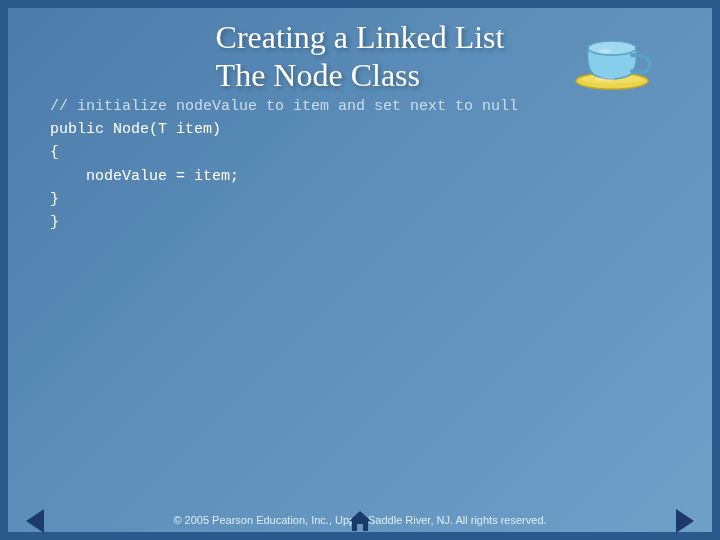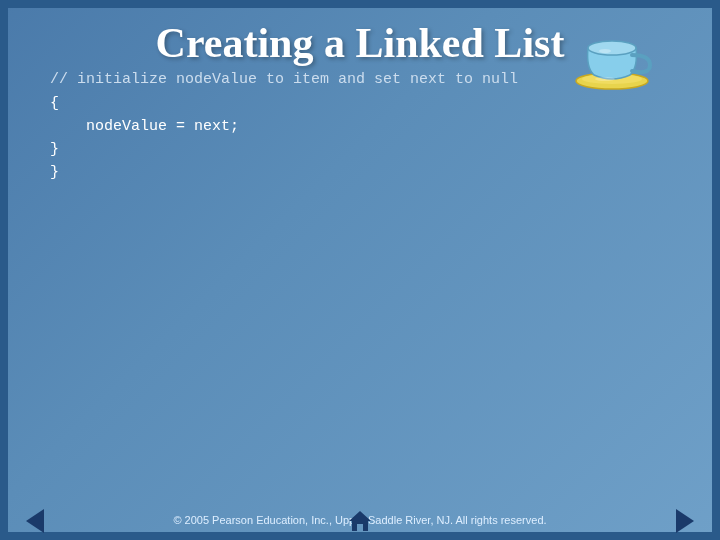--- a/index.html
+++ b/index.html
@@ -56,22 +56,22 @@
       margin-top: 18px;
       text-align: center;
       position: relative;
       width: 100%;
       display: flex;
       justify-content: center;
       align-items: flex-start;
     }
 
     .title-text {
-      font-size: 42px;
-      font-weight: bold;
+      font-size: 32px;
+      font-weight: normal;
       color: #ffffff;
       text-shadow: 2px 2px 4px rgba(0,0,0,0.3);
       line-height: 1.2;
       font-family: 'Georgia', serif;
       text-align: left;
     }
 
     
     .teacup-container {
       position: absolute;
@@ -171,20 +171,21 @@
 <div class="slide">
 
   <div class="border-top"></div>
   <div class="border-bottom"></div>
   <div class="border-left"></div>
   <div class="border-right"></div>
 
   <div class="title-area">
     <div class="title-text">
       <span>Creating a Linked List</span><br>
+      <span>The Node Class</span>
     </div>
 
     <div class="teacup-container">
       <svg class="teacup-svg" viewBox="0 0 90 80" xmlns="http://www.w3.org/2000/svg">
 
         <ellipse cx="42" cy="68" rx="36" ry="8" fill="#e8d44d" stroke="#c8a820" stroke-width="1.5"></ellipse>
         <ellipse cx="42" cy="66" rx="30" ry="5" fill="#f0dc60"></ellipse>
 
         <path d="M18 35 Q16 55 24 62 Q42 70 60 62 Q68 55 66 35 Z" fill="#87CEEB" stroke="#5aa0c0" stroke-width="1.5"></path>
         <path d="M18 35 Q42 42 66 35" fill="none" stroke="#5aa0c0" stroke-width="1.5"></path>
@@ -195,22 +196,23 @@
 
         <ellipse cx="35" cy="38" rx="6" ry="2" fill="rgba(255,255,255,0.3)"></ellipse>
 
         <ellipse cx="35" cy="66" rx="10" ry="2" fill="rgba(255,255,255,0.25)"></ellipse>
       </svg>
     </div>
   </div>
 
   <div class="code-area">
     <div class="code-line code-comment">// initialize nodeValue to item and set next to null</div>
+    <div class="code-line">public Node(T item)</div>
     <div class="code-line">{</div>
-    <div class="code-line">    nodeValue = next;</div>
+    <div class="code-line">    nodeValue = item;</div>
     <div class="code-line">}</div>
     <div class="code-line">}</div>
   </div>
 
   <div class="footer">© 2005 Pearson Education, Inc., Upper Saddle River, NJ.  All rights reserved.</div>
 
   <div class="nav-left">
     <div class="arrow-btn">
       <div class="arrow-left"></div>
     </div>

